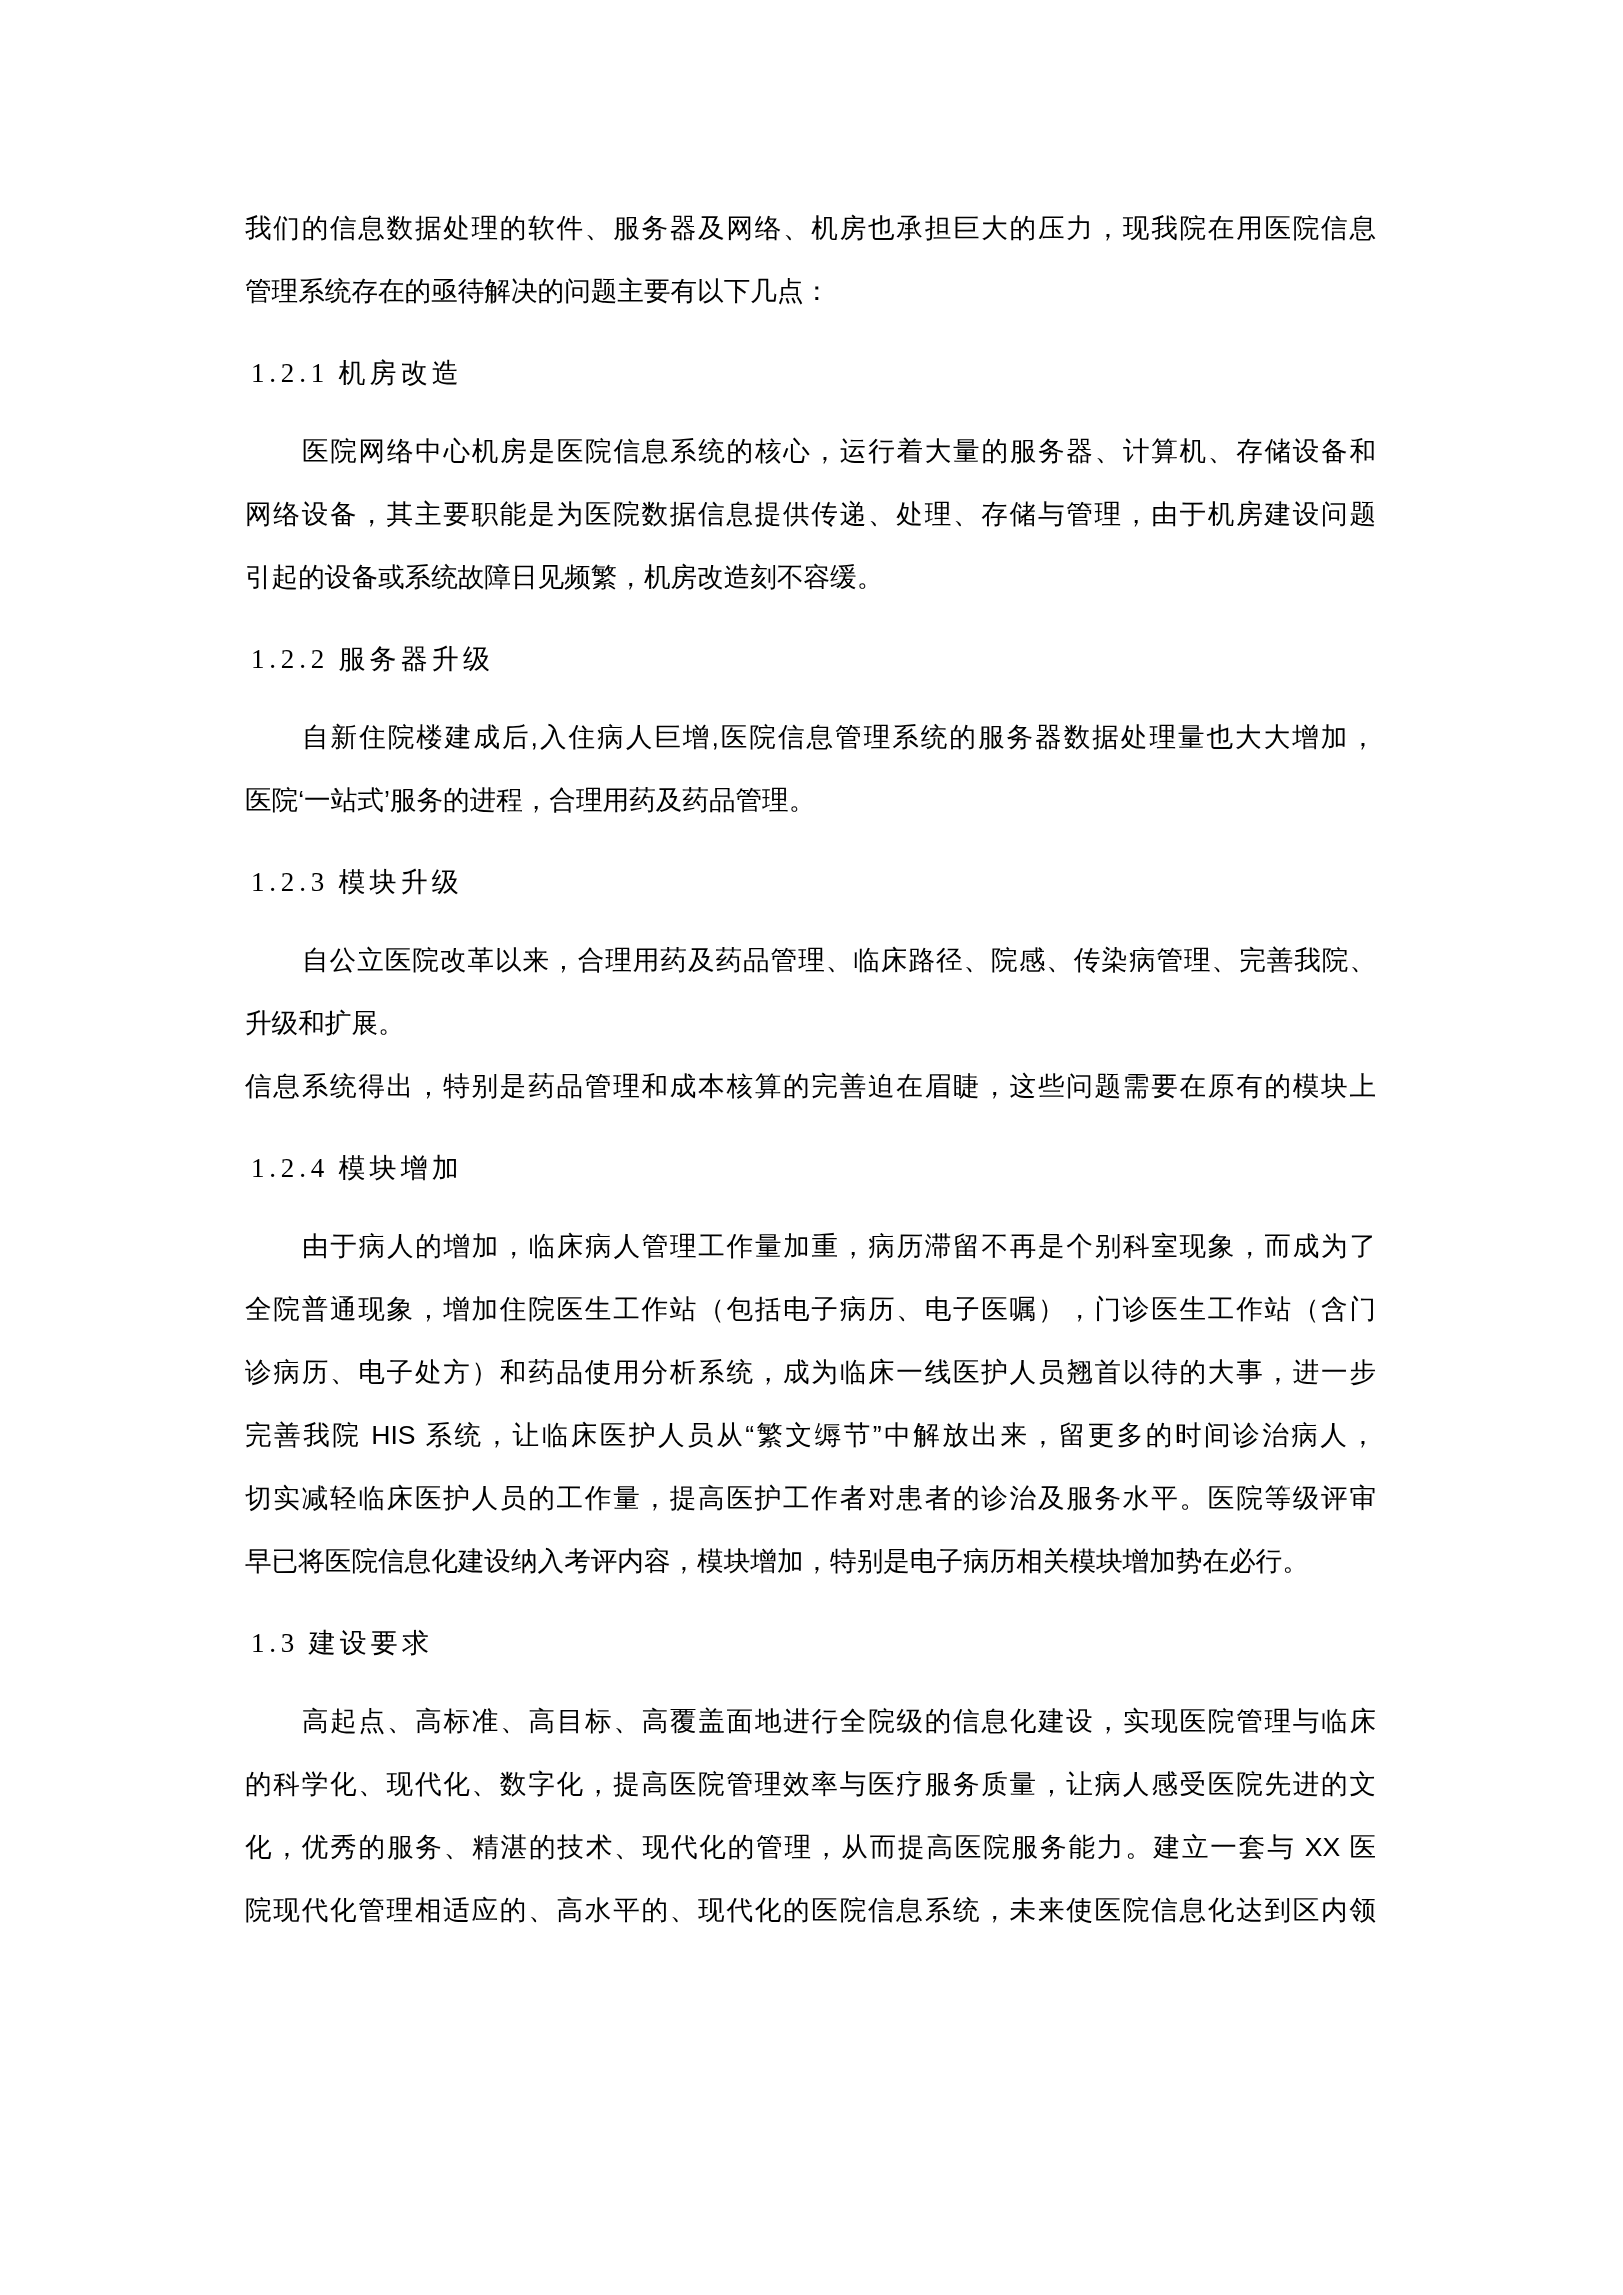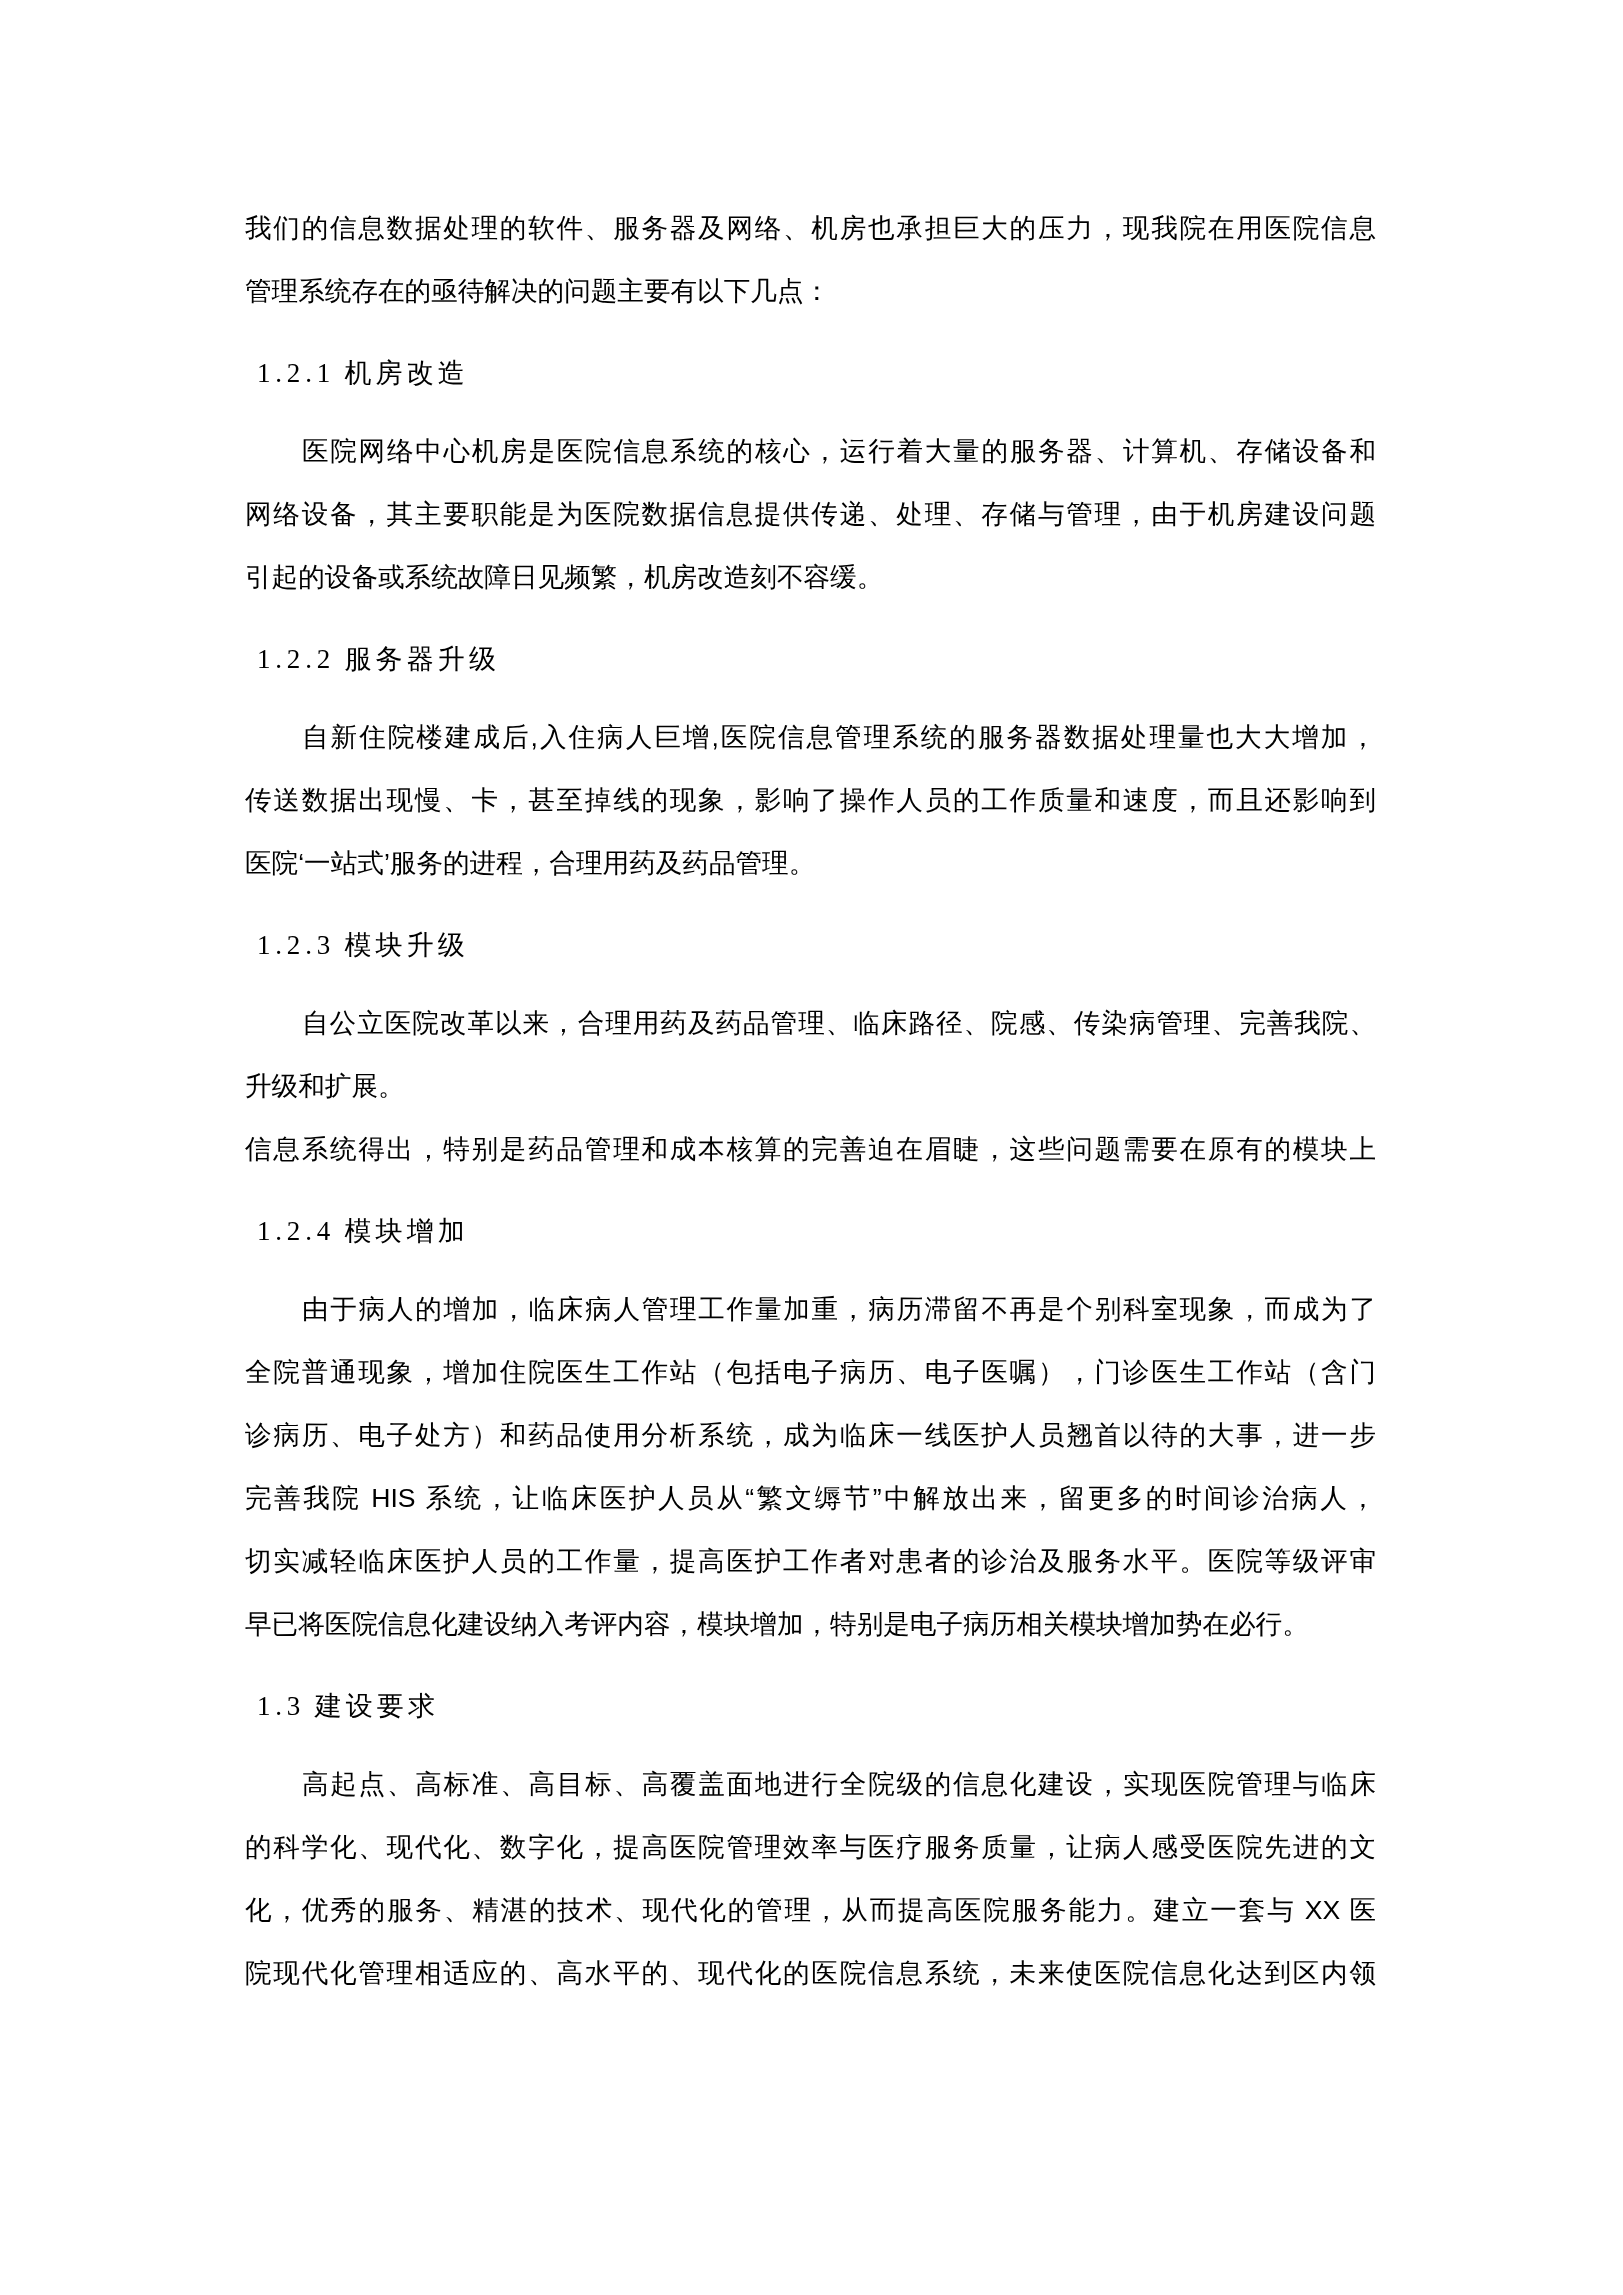--- a/index.html
+++ b/index.html
@@ -25,21 +25,21 @@
     text-align: justify;
     text-align-last: justify;
     text-justify: inter-ideograph;
     overflow: hidden;
   }
   .line.indent { text-indent: 57px; }
   .line.end { text-align-last: left; }
   .heading {
     height: 63px;
     line-height: 63px;
-    margin: 19px 0 15px 12px;
+    margin: 19px 0 15px 6px;
     font-family: "Liberation Serif", "DejaVu Serif", serif;
     font-weight: normal;
     font-size: 27px;
     text-align: left;
   }
   .heading .num { letter-spacing: 4.8px; }
   .heading .title { margin-left: 9.5px; letter-spacing: 4.1px; }
 </style>
 </head>
 <body>
@@ -60,21 +60,20 @@
     <div class="line">网络设备，其主要职能是为医院数据信息提供传递、处理、存储与管理，由于机房建设问题</div>
     <div class="line end">引起的设备或系统故障日见频繁，机房改造刻不容缓。</div>
   </div>
 
   <div class="heading">
     <span class="num">1.2.2</span><span class="title">服务器升级</span>
   </div>
 
   <div class="para">
     <div class="line indent">自新住院楼建成后,入住病人巨增,医院信息管理系统的服务器数据处理量也大大增加，</div>
-    <div class="line">传送数据出现慢、卡，甚至掉线的现象，影响了操作人员的工作质量和速度，而且还影响到</div>
     <div class="line end">医院‘一站式’服务的进程，合理用药及药品管理。</div>
   </div>
 
   <div class="heading">
     <span class="num">1.2.3</span><span class="title">模块升级</span>
   </div>
 
   <div class="para">
     <div class="line indent">自公立医院改革以来，合理用药及药品管理、临床路径、院感、传染病管理、完善我院、</div>
     <div class="line end">升级和扩展。</div>

